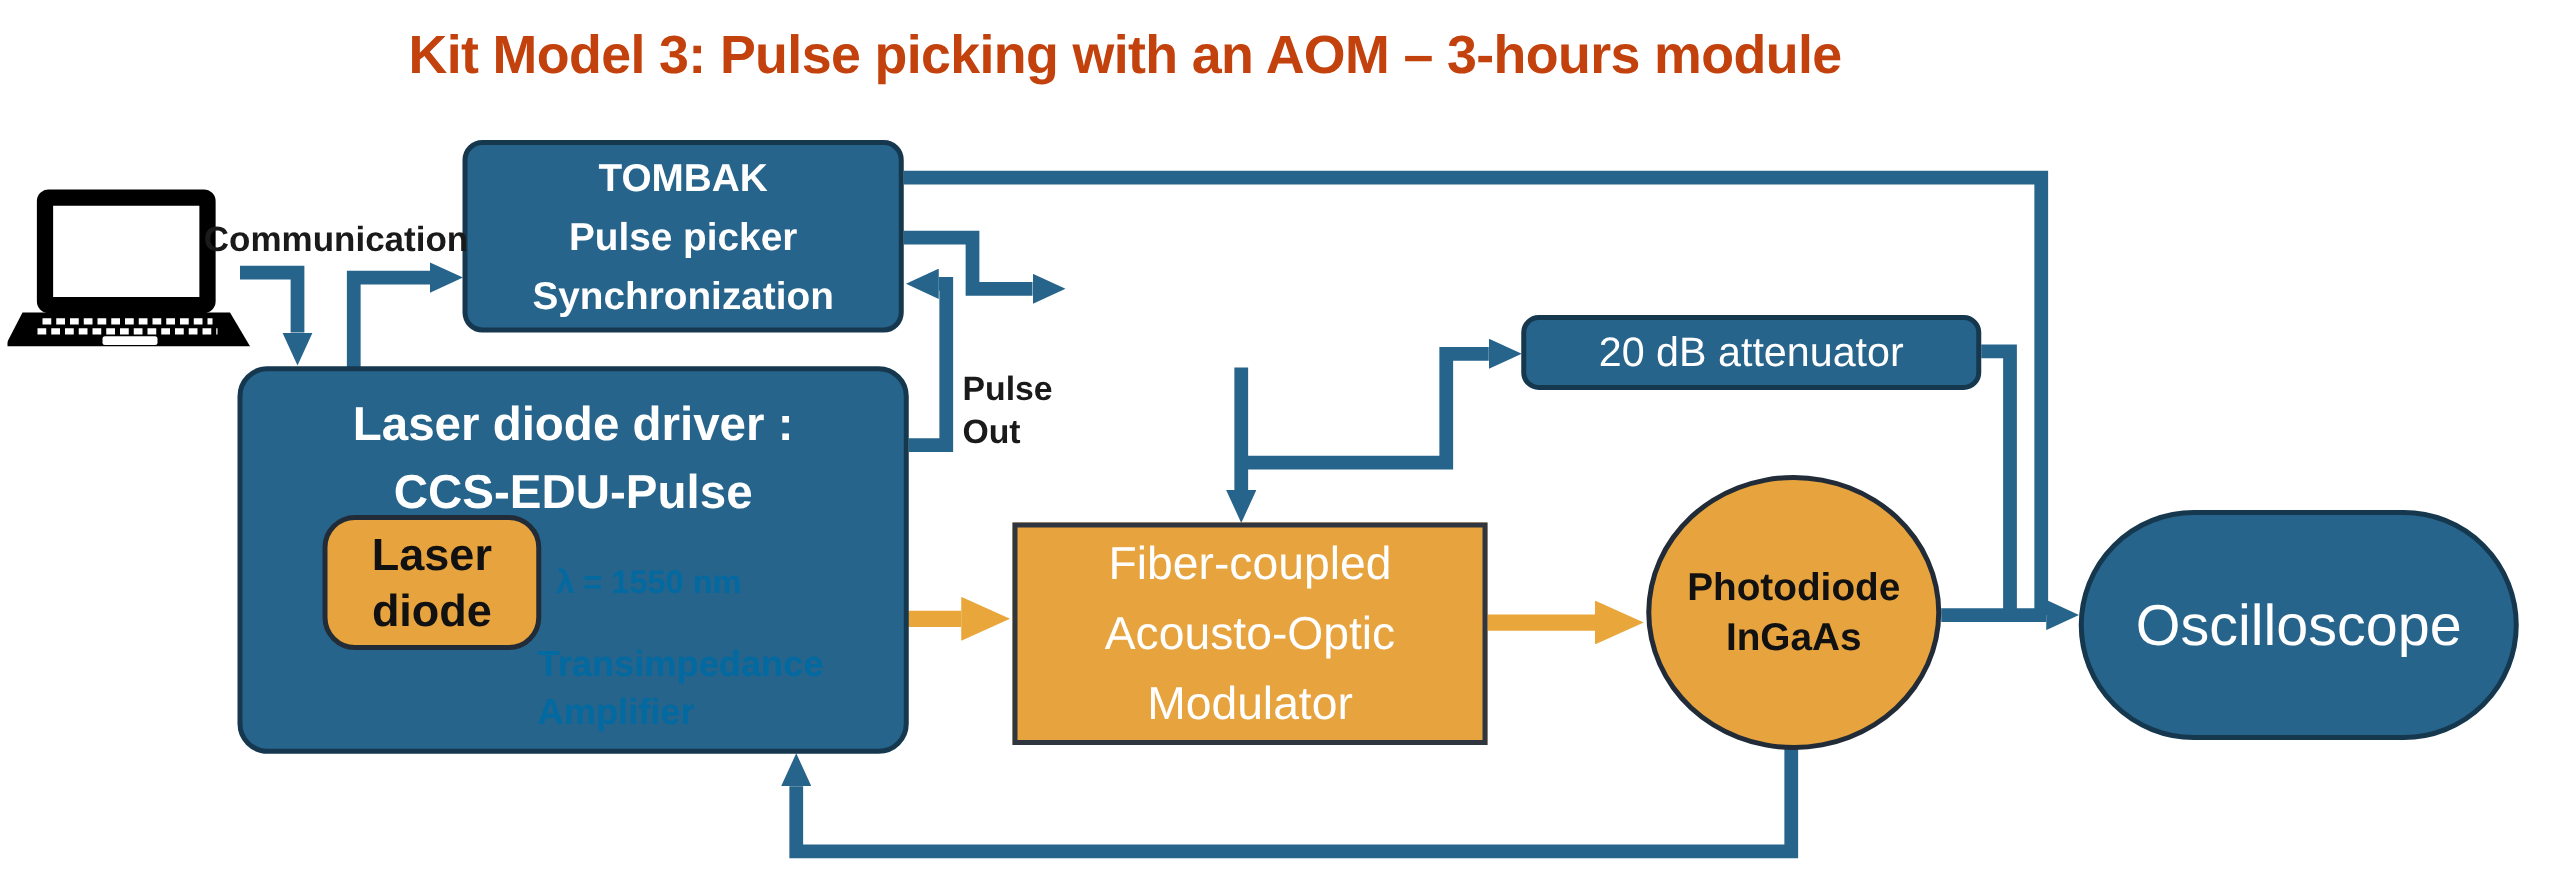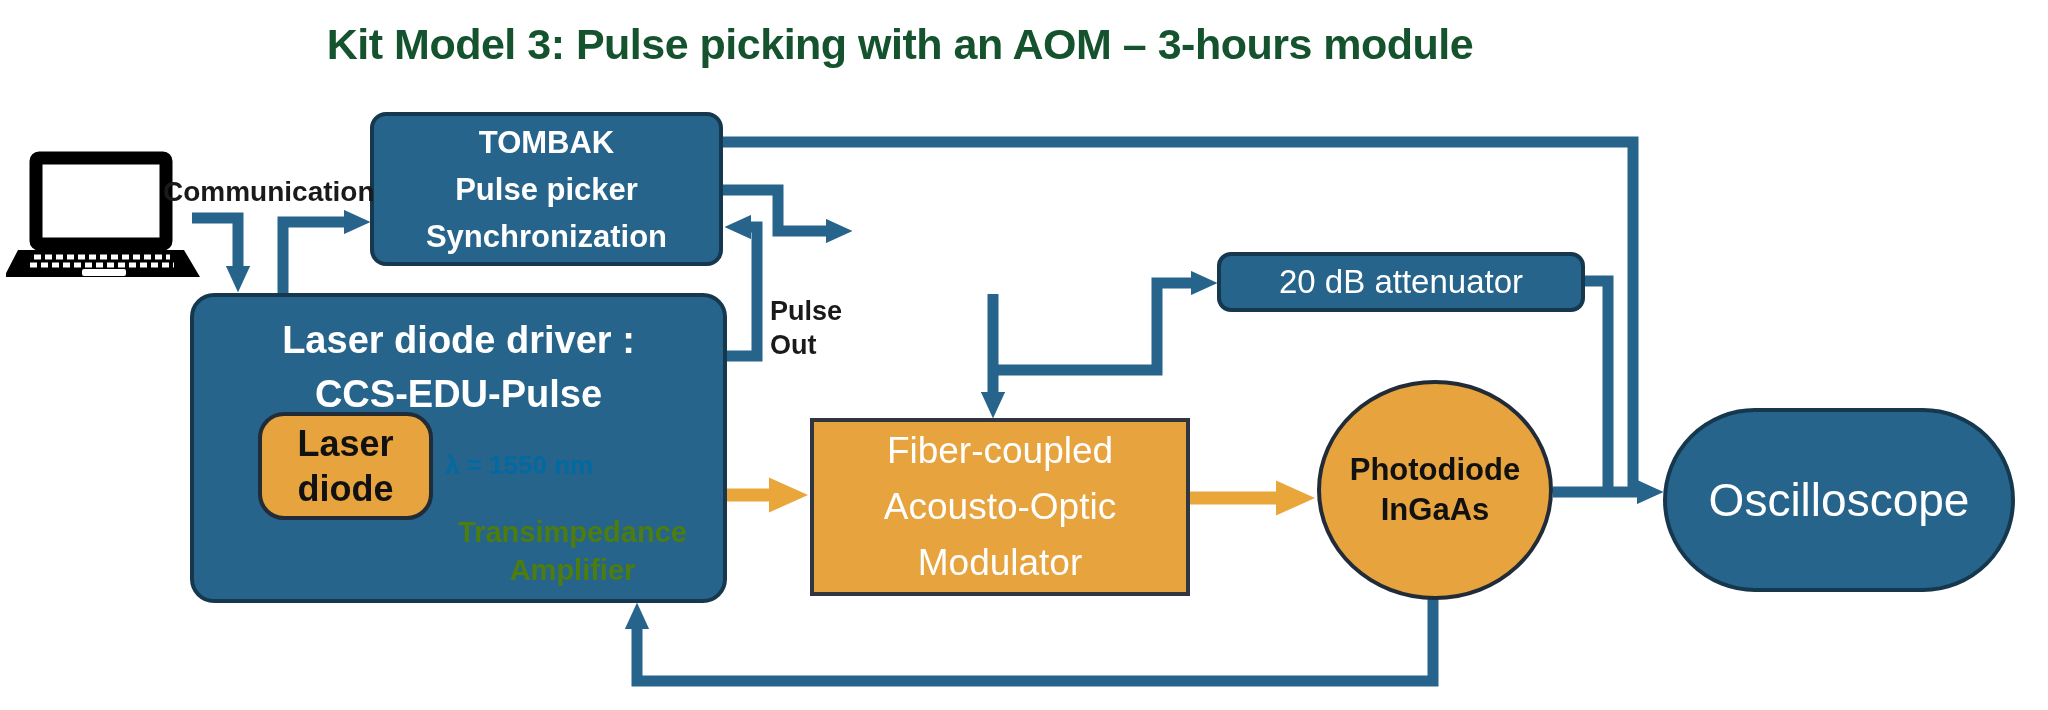--- a/index.html
+++ b/index.html
@@ -6,35 +6,35 @@
   .canvas{
     position:relative;width:2048px;height:710px;background:#ffffff;overflow:hidden;
     font-family:"Liberation Sans", sans-serif;
   }
   .wires{position:absolute;left:0;top:0;z-index:0;}
   .node{position:absolute;box-sizing:border-box;z-index:1;display:flex;flex-direction:column;align-items:center;justify-content:center;text-align:center;}
   .teal{background:#26648B;border:4px solid #16384F;color:#ffffff;}
   .orange{background:#E7A33D;border:4px solid #222C38;}
   .title{
     position:absolute;left:280px;top:20px;width:1240px;text-align:center;z-index:1;
-    font-size:43px;font-weight:bold;color:#14532d;letter-spacing:-0.5px;
+    font-size:43px;font-weight:bold;color:#c2410c;letter-spacing:-0.5px;
   }
   .tombak{left:370px;top:112px;width:353px;height:154px;border-radius:16px;font-size:31px;font-weight:bold;line-height:47px;}
   .laser-driver{left:190px;top:293px;width:537px;height:310px;border-radius:24px;justify-content:flex-start;padding-top:16px;font-size:38px;font-weight:bold;line-height:54px;}
   .laser-diode{left:258px;top:412px;width:175px;height:108px;border-radius:26px;font-size:36px;font-weight:bold;line-height:45px;color:#111111;z-index:2;}
   .rf-driver{left:853px;top:173px;width:284px;height:120px;border-radius:14px;font-size:38px;line-height:44px;}
   .attenuator{left:1217px;top:252px;width:368px;height:60px;border-radius:14px;font-size:33px;}
   .aom{left:810px;top:418px;width:380px;height:178px;border:4px solid #2F3640;border-radius:0;color:#ffffff;font-size:37px;line-height:56px;}
   .photodiode{left:1317px;top:380px;width:236px;height:220px;border-radius:50%;font-size:31px;font-weight:bold;line-height:40px;color:#111111;}
   .oscilloscope{left:1663px;top:408px;width:352px;height:184px;border-radius:92px;font-size:46px;}
   .small-label{position:absolute;z-index:2;color:#1A1A1A;font-weight:bold;}
   .communication{left:163px;top:176px;font-size:28px;}
   .trig-out{left:770px;top:294px;font-size:27px;line-height:34px;}
   .wavelength{left:445px;top:450px;font-size:26px;color:#0369a1;white-space:nowrap;}
-  .transimpedance{left:430px;top:513px;width:285px;text-align:center;font-size:29px;line-height:38px;color:#4d7c0f;}
+  .transimpedance{left:430px;top:513px;width:285px;text-align:left;font-size:29px;line-height:38px;color:#0369a1;}
   .laptop{position:absolute;left:6px;top:150px;width:200px;height:140px;z-index:1;}
 </style>
 </head>
 <body>
 
 <div class="canvas">
 
   <svg class="wires" width="2048" height="710" viewBox="0 0 2048 710">
     <defs>
       <marker id="arrTeal" markerUnits="strokeWidth" markerWidth="2.4" markerHeight="2.2" refX="0" refY="1.1" orient="auto">

